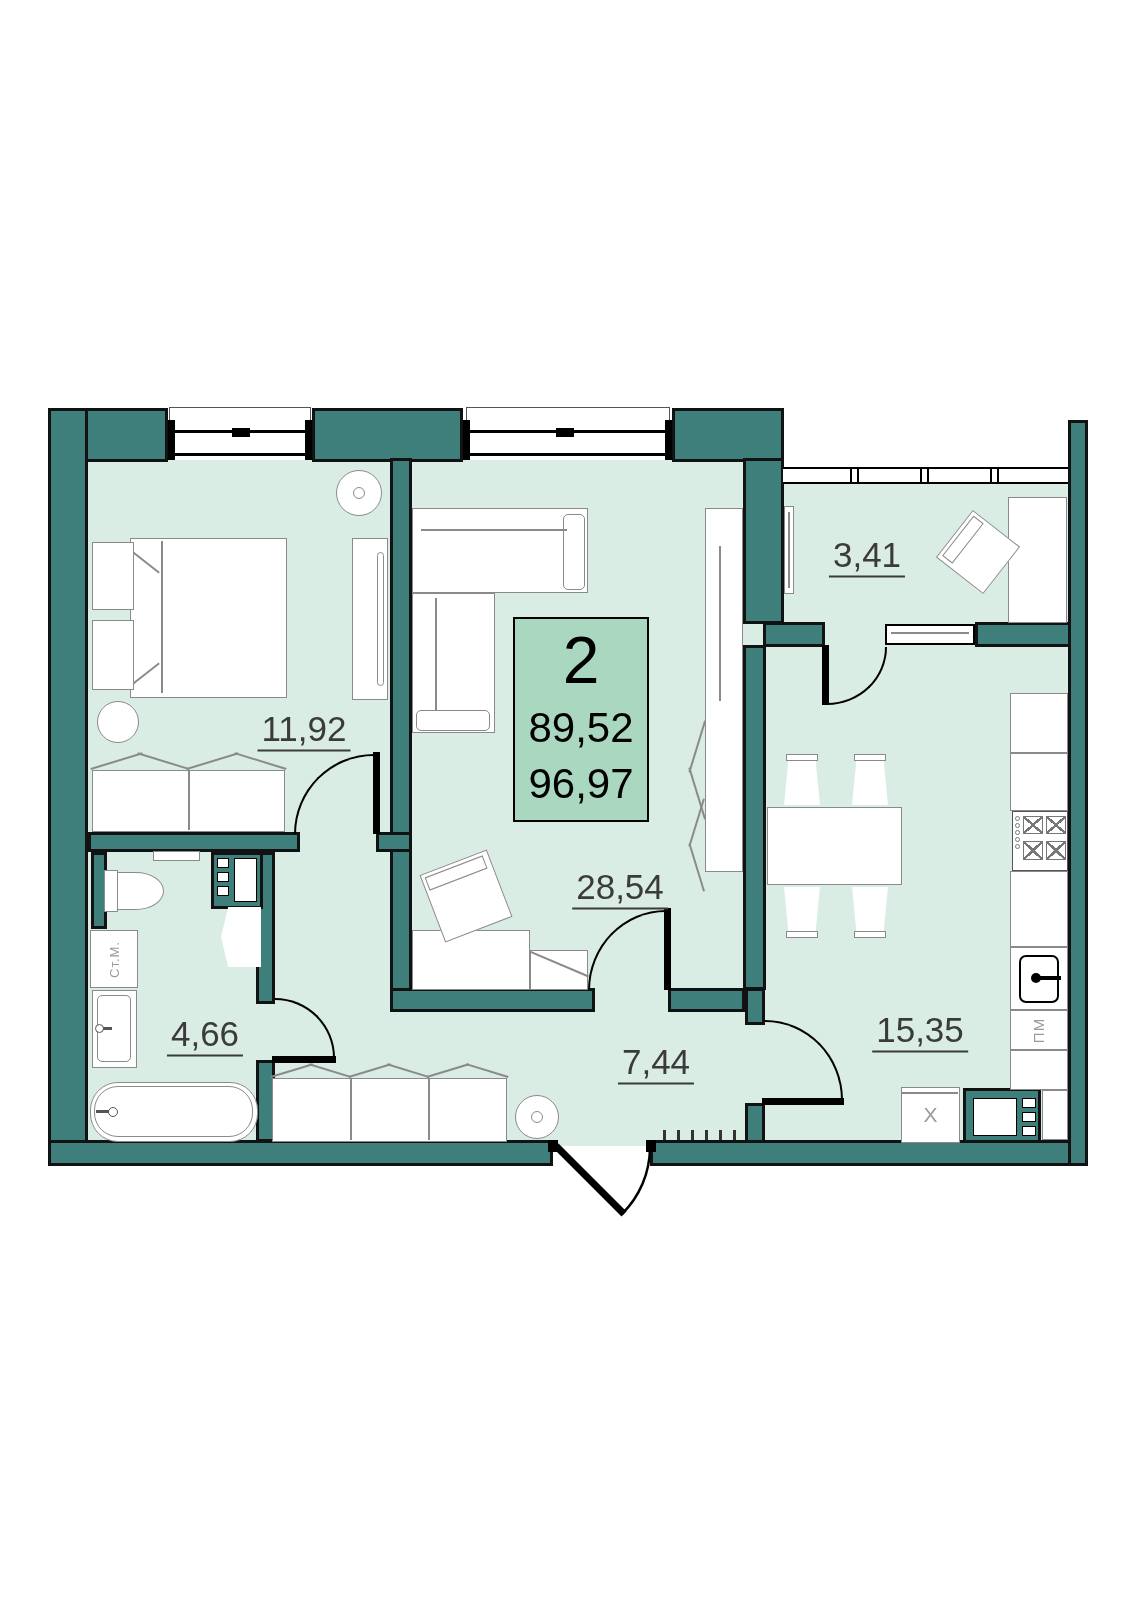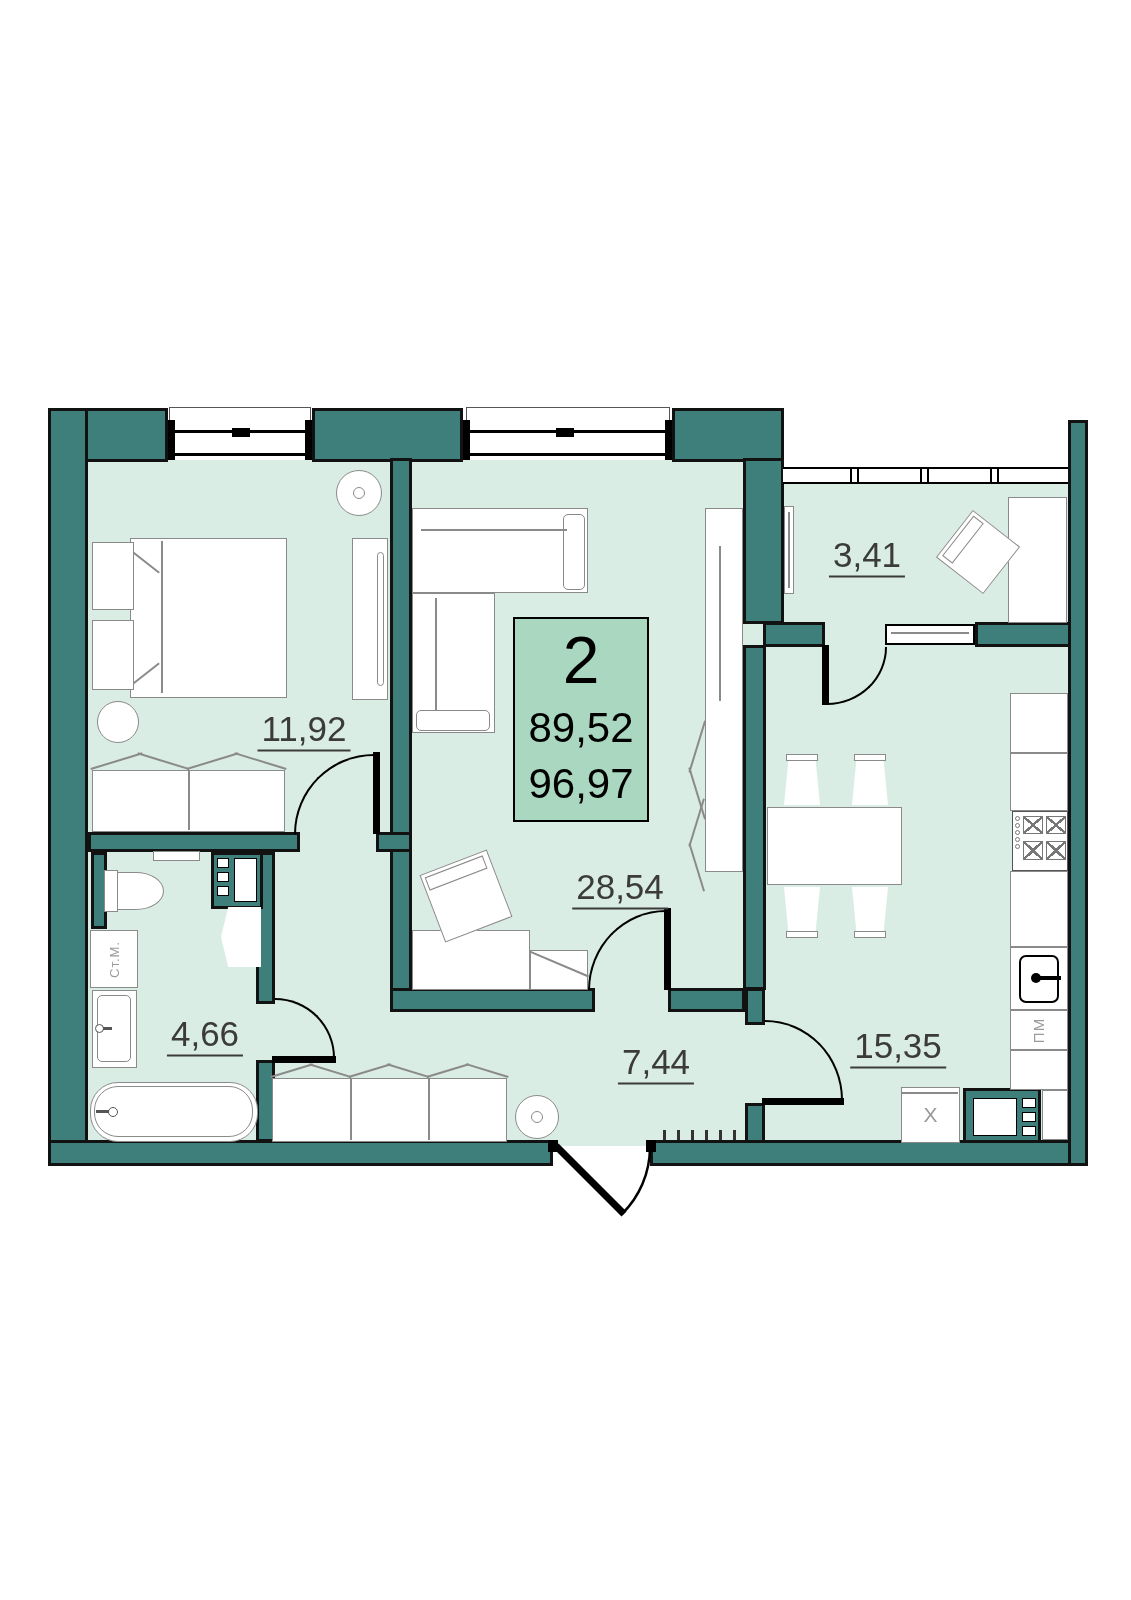--- a/index.html
+++ b/index.html
@@ -258,16 +258,16 @@
     <path d="M84,78 A94,94 0 0 0 112,12" fill="none" stroke="#000" stroke-width="2.5"></path>
     <line x1="18" y1="10" x2="86" y2="78" stroke="#000" stroke-width="7"></line>
     <rect x="10" y="4" width="10" height="12" fill="#000"></rect>
     <rect x="108" y="4" width="10" height="12" fill="#000"></rect>
   </svg>
 
   <div class="rlabel" style="left:304px;top:731px;text-align:center;">11,92</div>
   <div class="rlabel" style="left:620px;top:889px;">28,54</div>
   <div class="rlabel" style="left:656px;top:1064px;">7,44</div>
   <div class="rlabel" style="left:193px;top:1036px;margin-left:12px;">4,66</div>
-  <div class="rlabel" style="left:898px;top:1032px;margin-top:16px;">15,35</div>
+  <div class="rlabel" style="left:920px;top:1032px;">15,35</div>
   <div class="rlabel" style="left:867px;top:557px;">3,41</div>
 
 </div>
 
 </body></html>

